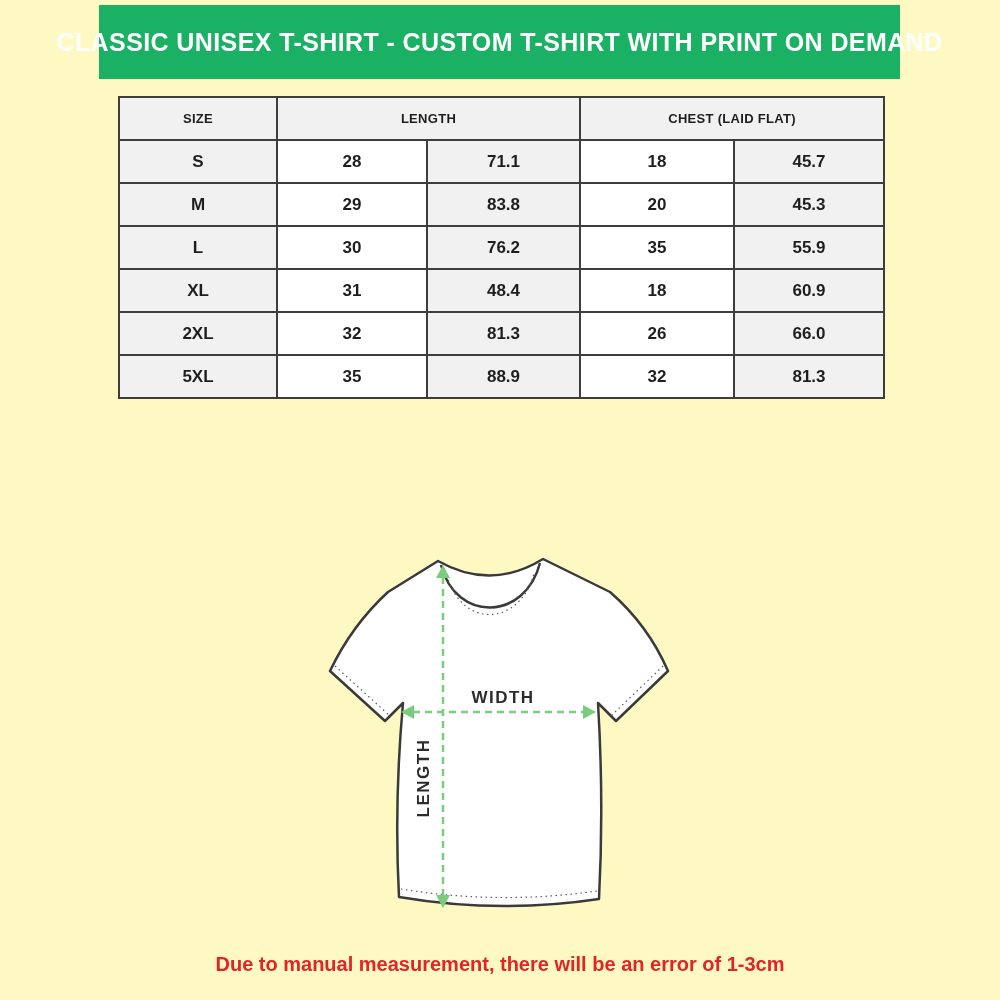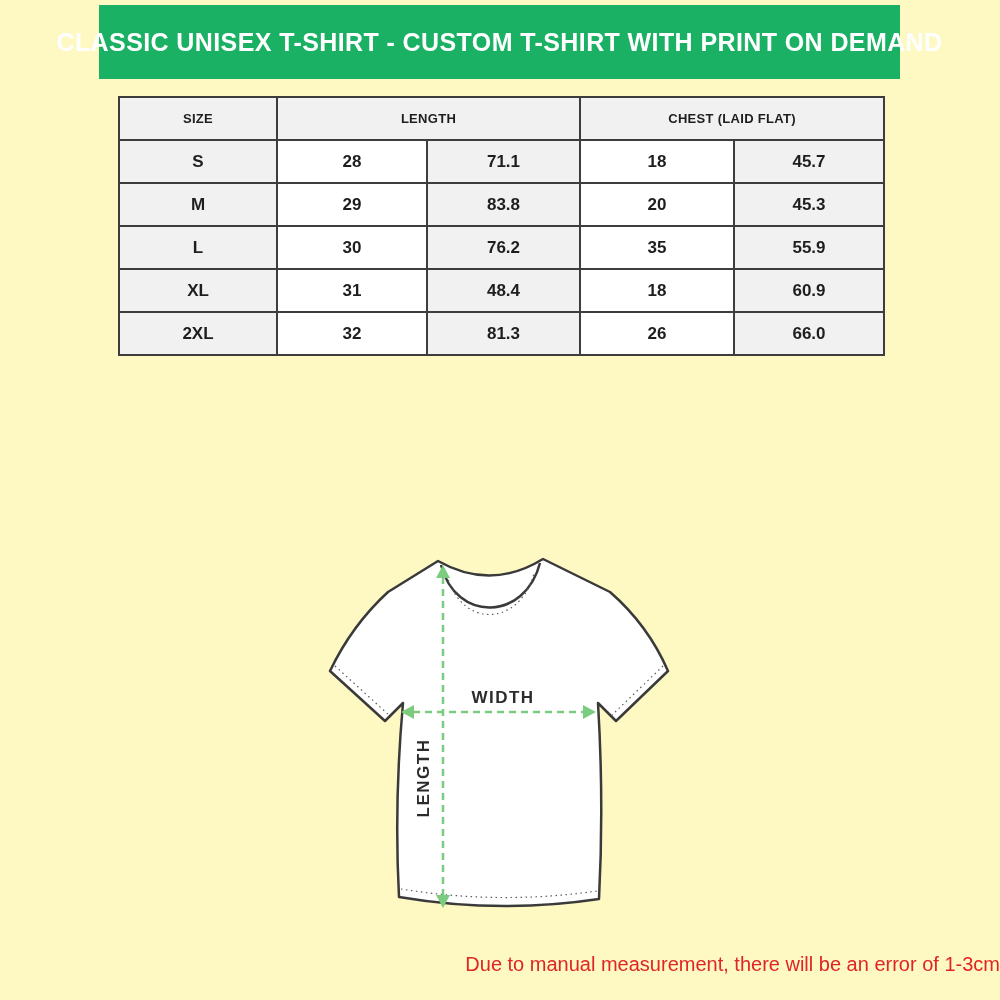--- a/index.html
+++ b/index.html
@@ -21,22 +21,22 @@
   .size-table th,.size-table td{border:2px solid var(--table-border);
           height:41px;text-align:center;vertical-align:middle;
           font-weight:bold;color:var(--text);padding:0;}
   .size-table th{background:var(--cell-shaded);font-size:13px;letter-spacing:.3px;}
   .size-table td{font-size:17px;}
   .size-table td.c0,.size-table td.c2,.size-table td.c4{background:var(--cell-shaded);}
   .size-table td.c1,.size-table td.c3{background:var(--cell-plain);}
   .shirt{position:absolute;left:300px;top:545px;}
   .shirt text{font-family:"Liberation Sans",sans-serif;font-weight:bold;
           font-size:17px;letter-spacing:1.5px;fill:#2b2b2b;}
-  .footnote{position:absolute;left:0;top:953px;width:1000px;text-align:right;
-          font-weight:normal;font-size:20px;color:var(--footnote-red);}
+  .footnote{position:absolute;left:0;top:953px;width:1000px;text-align:center;
+          font-weight:bold;font-size:20px;color:var(--footnote-red);}
 </style>
 </head>
 <body>
 
 <div class="page">
 
   <div class="banner">
     <span>CLASSIC UNISEX T-SHIRT - CUSTOM T-SHIRT WITH PRINT ON DEMAND</span>
   </div>
 
@@ -84,20 +84,27 @@
           <td class="c3">18</td>
           <td class="c4">60.9</td>
         </tr>
         <tr>
           <td class="c0">2XL</td>
           <td class="c1">32</td>
           <td class="c2">81.3</td>
           <td class="c3">26</td>
           <td class="c4">66.0</td>
         </tr>
+        <tr>
+          <td class="c0">5XL</td>
+          <td class="c1">35</td>
+          <td class="c2">88.9</td>
+          <td class="c3">32</td>
+          <td class="c4">81.3</td>
+        </tr>
       </tbody>
   </table>
 
   <svg class="shirt" width="400" height="400" viewBox="0 0 400 400">
 
     <path d="M138,16 Q191,46 243,14 L310,47 Q348,80 368,126 L316,176 L298,158
              Q304,258 299,354 Q199,369 99,352 Q94,258 103,158 L85,176 L30,126
              Q52,80 88,47 Z" fill="#ffffff" stroke="var(--shirt-outline)" stroke-width="2.5" stroke-linejoin="round"></path>
 
     <path d="M141,20 C156,78 225,76 240,18" fill="none" stroke="var(--shirt-outline)" stroke-width="2.5"></path>

